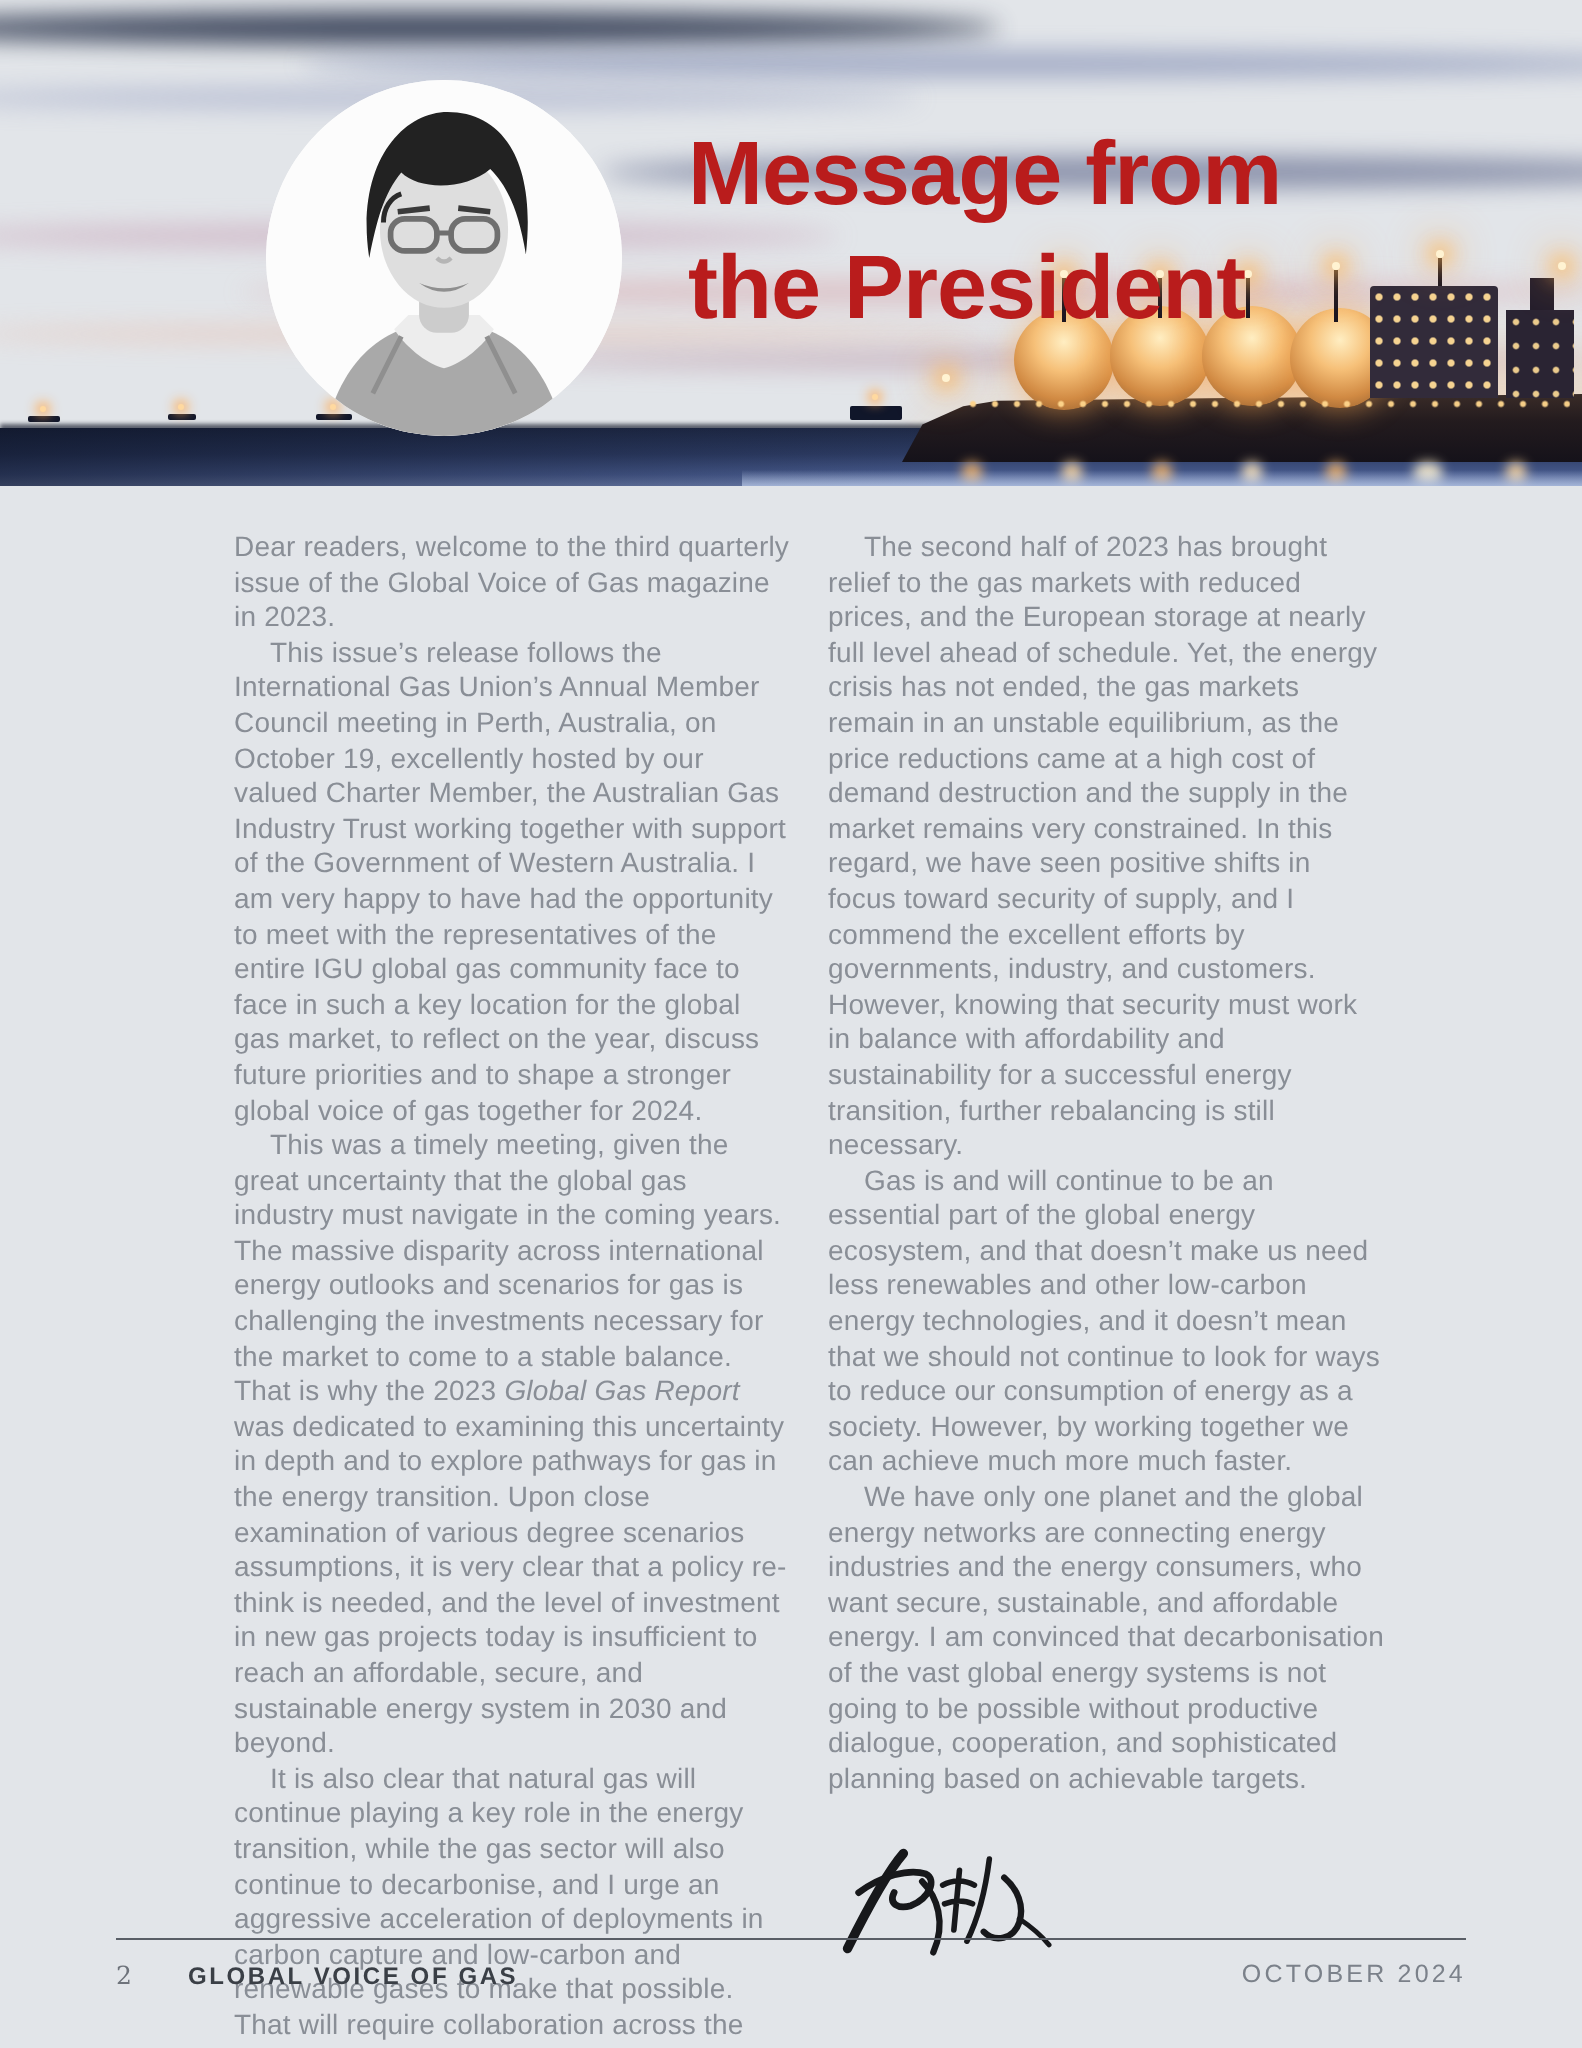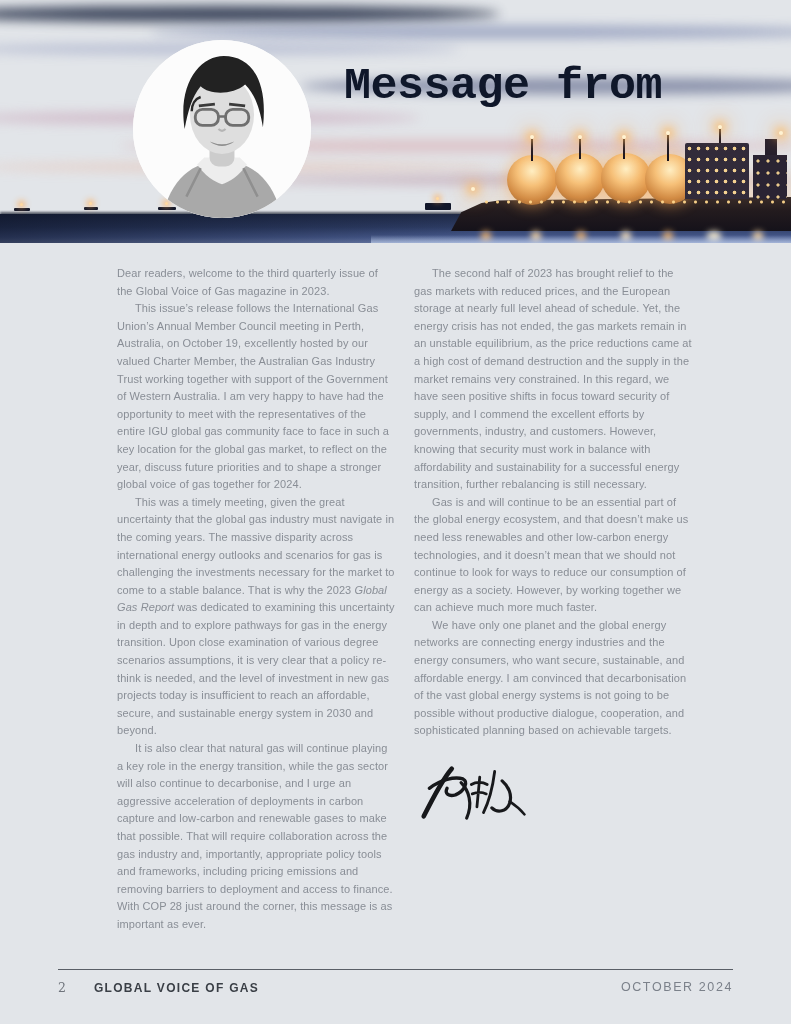--- a/index.html
+++ b/index.html
@@ -110,33 +110,33 @@
   
   .portrait {
     position: absolute; left: 133px; top: 40px; width: 178px; height: 178px;
     border-radius: 50%; overflow: hidden; background: #fbfbfb;
   }
   .portrait svg { display: block; width: 100%; height: 100%; }
 
   
   .hero-title {
     position: absolute; left: 344px; top: 58px;
-    font-family: Liberation Mono, monospace;
+    font-family: Liberation Sans, sans-serif;
     font-weight: 700; font-size: 45px; line-height: 57px;
-    color: #0f172a; letter-spacing: -0.5px;
+    color: #b91c1c; letter-spacing: -0.5px;
   }
 
   
   .article {
     position: absolute; top: 265px; left: 117px; width: 575px;
     display: flex; gap: 19px;
   }
   .col { width: 278px; }
   .col p {
-    margin: 0; font-size: 11px; line-height: 17.6px; letter-spacing: .1px;
+    margin: 0; font-size: 14px; line-height: 17.6px; letter-spacing: .1px;
     color: #898e96; text-align: left;
   }
   .col p.indent { text-indent: 18px; }
   .col p em { }
 
   .signature { margin-top: 24px; margin-left: 6px; }
 
   
   .footer-rule { position: absolute; left: 58px; top: 969px; width: 675px; height: 1px; background: #595e66; }
   .footer-left { position: absolute; left: 58px; top: 980px; display: flex; align-items: baseline; }
@@ -222,20 +222,21 @@
         <path d="M48 43 L52 43" stroke="#6f6f6f" stroke-width="1.4"></path>
         <path d="M37 37 L46 36 M54 36 L63 37" stroke="#3a3a3a" stroke-width="1.6"></path>
         <path d="M48 50 Q50 52 52 50" stroke="#b5b5b5" stroke-width="1.2" fill="none"></path>
         <path d="M43 57 Q50 62 57 57 Q50 60 43 57 Z" fill="#8f8f8f"></path>
         <path d="M30 88 L38 72 M70 88 L62 72" stroke="#8f8f8f" stroke-width="1.4"></path>
       </svg>
     </div>
 
     <div class="hero-title">
       <div>Message from</div>
+      <div>the President</div>
     </div>
   </div>
 
   <div class="article">
     <div class="col">
       <div>
           <p>Dear readers, welcome to the third quarterly issue of the Global Voice of Gas magazine in 2023.</p>
           <p class="indent">This issue’s release follows the International Gas Union’s Annual Member Council meeting in Perth, Australia, on October 19, excellently hosted by our valued Charter Member, the Australian Gas Industry Trust working together with support of the Government of Western Australia. I am very happy to have had the opportunity to meet with the representatives of the entire IGU global gas community face to face in such a key location for the global gas market, to reflect on the year, discuss future priorities and to shape a stronger global voice of gas together for 2024.</p>
           <p class="indent">This was a timely meeting, given the great uncertainty that the global gas industry must navigate in the coming years. The massive disparity across international energy outlooks and scenarios for gas is challenging the investments necessary for the market to come to a stable balance. That is why the 2023 <em>Global Gas Report</em> was dedicated to examining this uncertainty in depth and to explore pathways for gas in the energy transition. Upon close examination of various degree scenarios assumptions, it is very clear that a policy re-think is needed, and the level of investment in new gas projects today is insufficient to reach an affordable, secure, and sustainable energy system in 2030 and beyond.</p>
           <p class="indent">It is also clear that natural gas will continue playing a key role in the energy transition, while the gas sector will also continue to decarbonise, and I urge an aggressive acceleration of deployments in carbon capture and low-carbon and renewable gases to make that possible. That will require collaboration across the gas industry and, importantly, appropriate policy tools and frameworks, including pricing emissions and removing barriers to deployment and access to finance. With COP 28 just around the corner, this message is as important as ever.</p>

